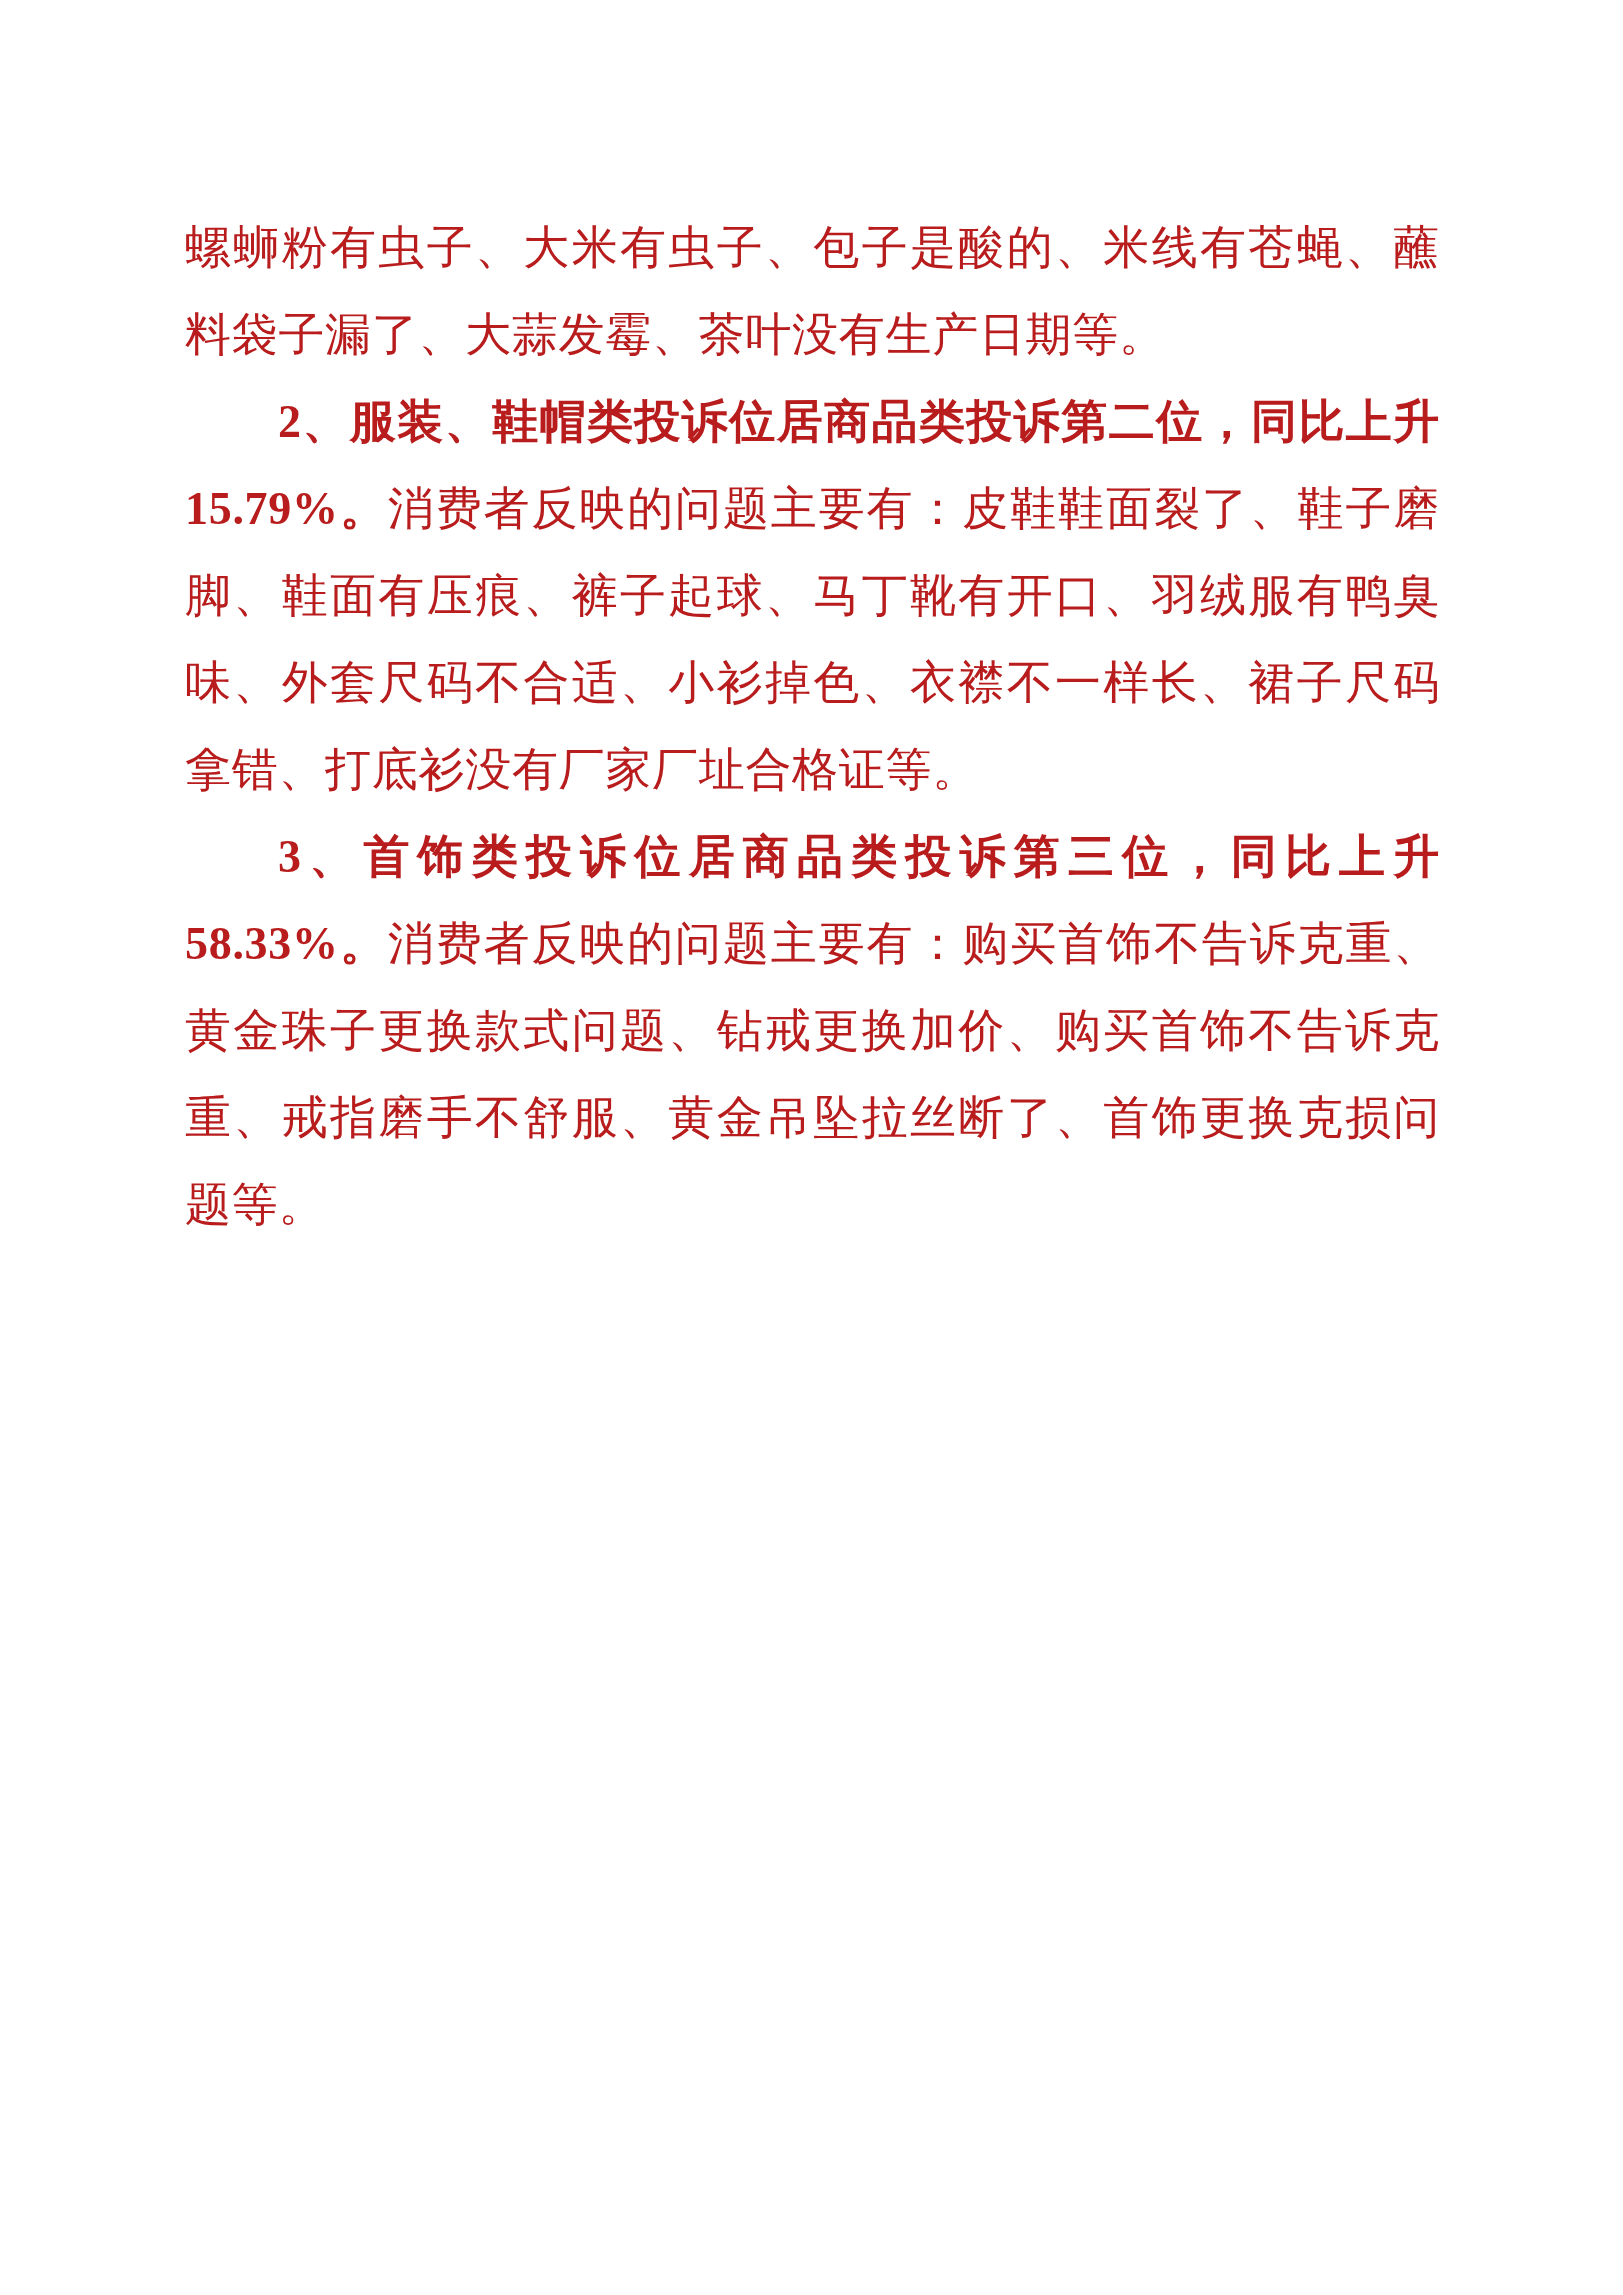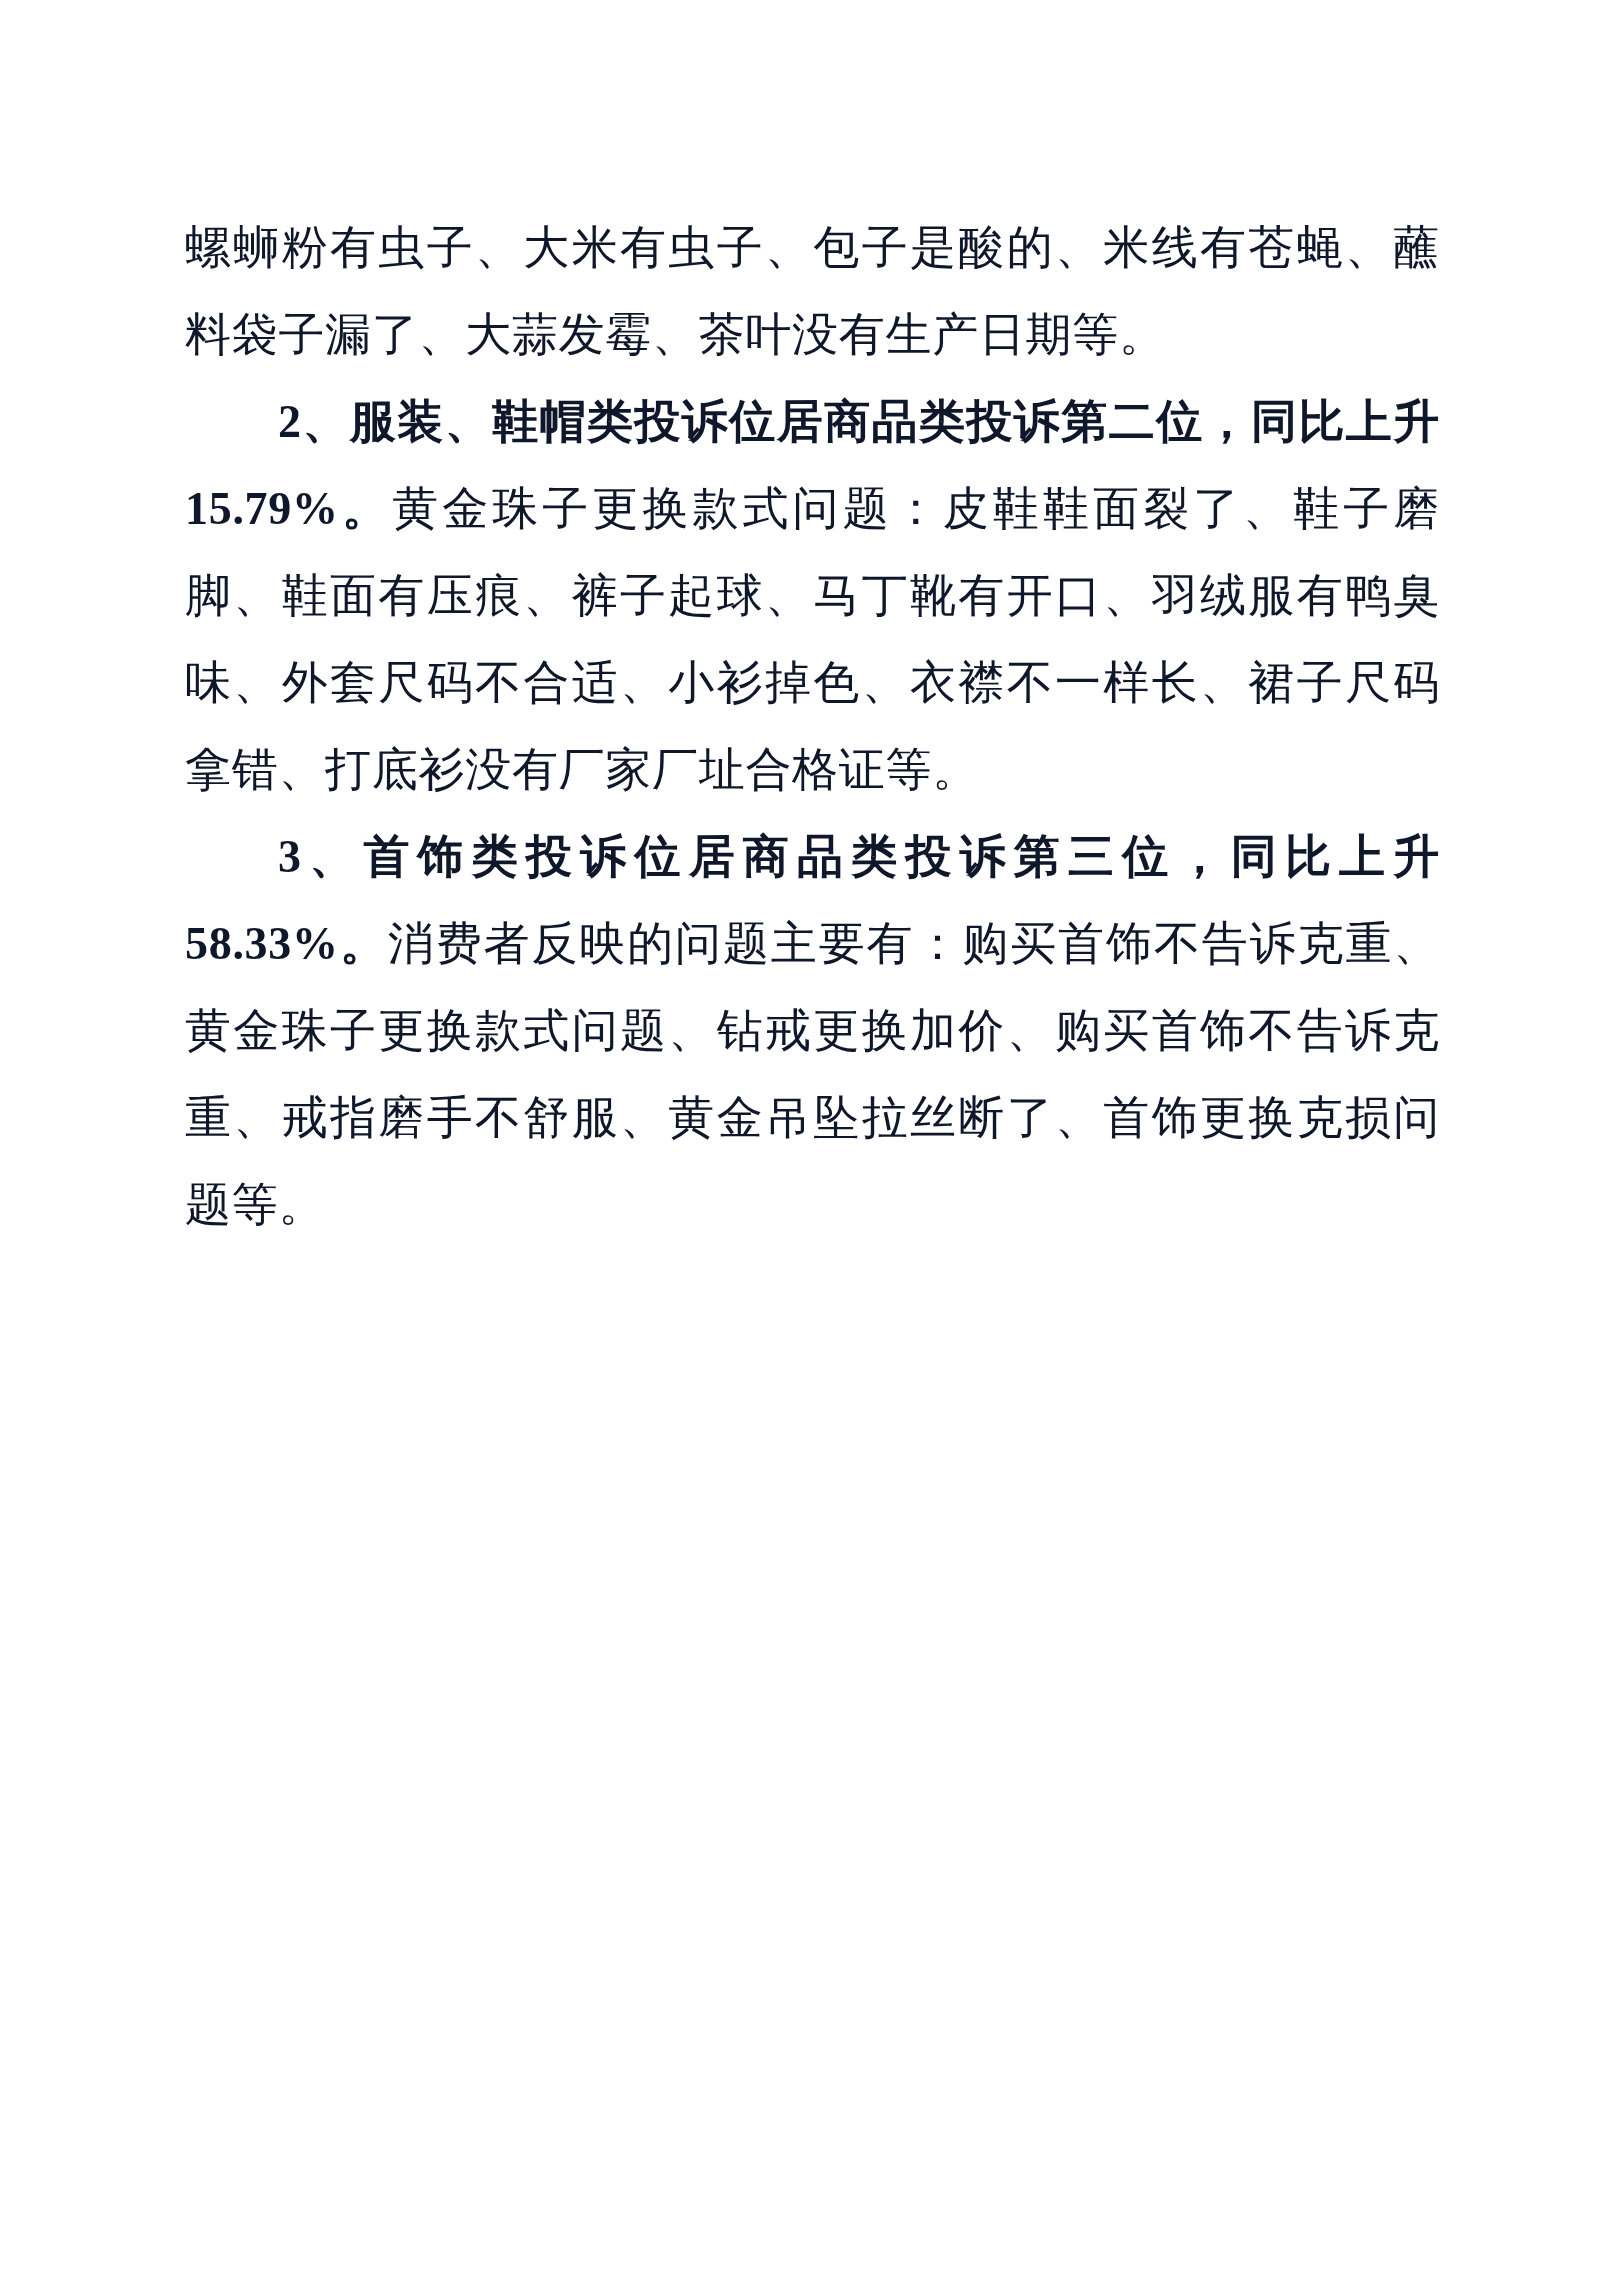--- a/index.html
+++ b/index.html
@@ -11,21 +11,21 @@
     width: 1623px;
     height: 2295px;
     position: relative;
   }
   .page {
     box-sizing: border-box;
     width: 1623px;
     height: 2295px;
     padding: 204px 183px 0 185px;
     background: #ffffff;
-    color: #0f172a;
+    color: #b91c1c;
     font-family: "Liberation Serif", "DejaVu Serif", serif;
     font-size: 46px;
     line-height: 87px;
     text-align: justify;
     overflow: hidden;
   }
   .para {
     margin: 0;
     padding: 0;
     text-indent: 93px;
@@ -41,21 +41,21 @@
     font-weight: normal;
   }
 </style>
 </head>
 <body>
 
 <div class="page">
 
   <p class="para no-indent"><span class="run-regular">螺蛳粉有虫子、大米有虫子、包子是酸的、米线有苍蝇、蘸料袋子漏了、大蒜发霉、茶叶没有生产日期等。</span></p>
 
-  <p class="para"><span class="run-bold">2、服装、鞋帽类投诉位居商品类投诉第二位，同比上升 15.79%。</span><span class="run-regular">黄金珠子更换款式问题：皮鞋鞋面裂了、鞋子磨脚、鞋面有压痕、裤子起球、马丁靴有开口、羽绒服有鸭臭味、外套尺码不合适、小衫掉色、衣襟不一样长、裙子尺码拿错、打底衫没有厂家厂址合格证等。</span></p>
+  <p class="para"><span class="run-bold">2、服装、鞋帽类投诉位居商品类投诉第二位，同比上升 15.79%。</span><span class="run-regular">消费者反映的问题主要有：皮鞋鞋面裂了、鞋子磨脚、鞋面有压痕、裤子起球、马丁靴有开口、羽绒服有鸭臭味、外套尺码不合适、小衫掉色、衣襟不一样长、裙子尺码拿错、打底衫没有厂家厂址合格证等。</span></p>
 
   <p class="para"><span class="run-bold">3、首饰类投诉位居商品类投诉第三位，同比上升 58.33%。</span><span class="run-regular">消费者反映的问题主要有：购买首饰不告诉克重、黄金珠子更换款式问题、钻戒更换加价、购买首饰不告诉克重、戒指磨手不舒服、黄金吊坠拉丝断了、首饰更换克损问题等。</span></p>
 
 
 
 
 </div>
 
 
 </body></html>

